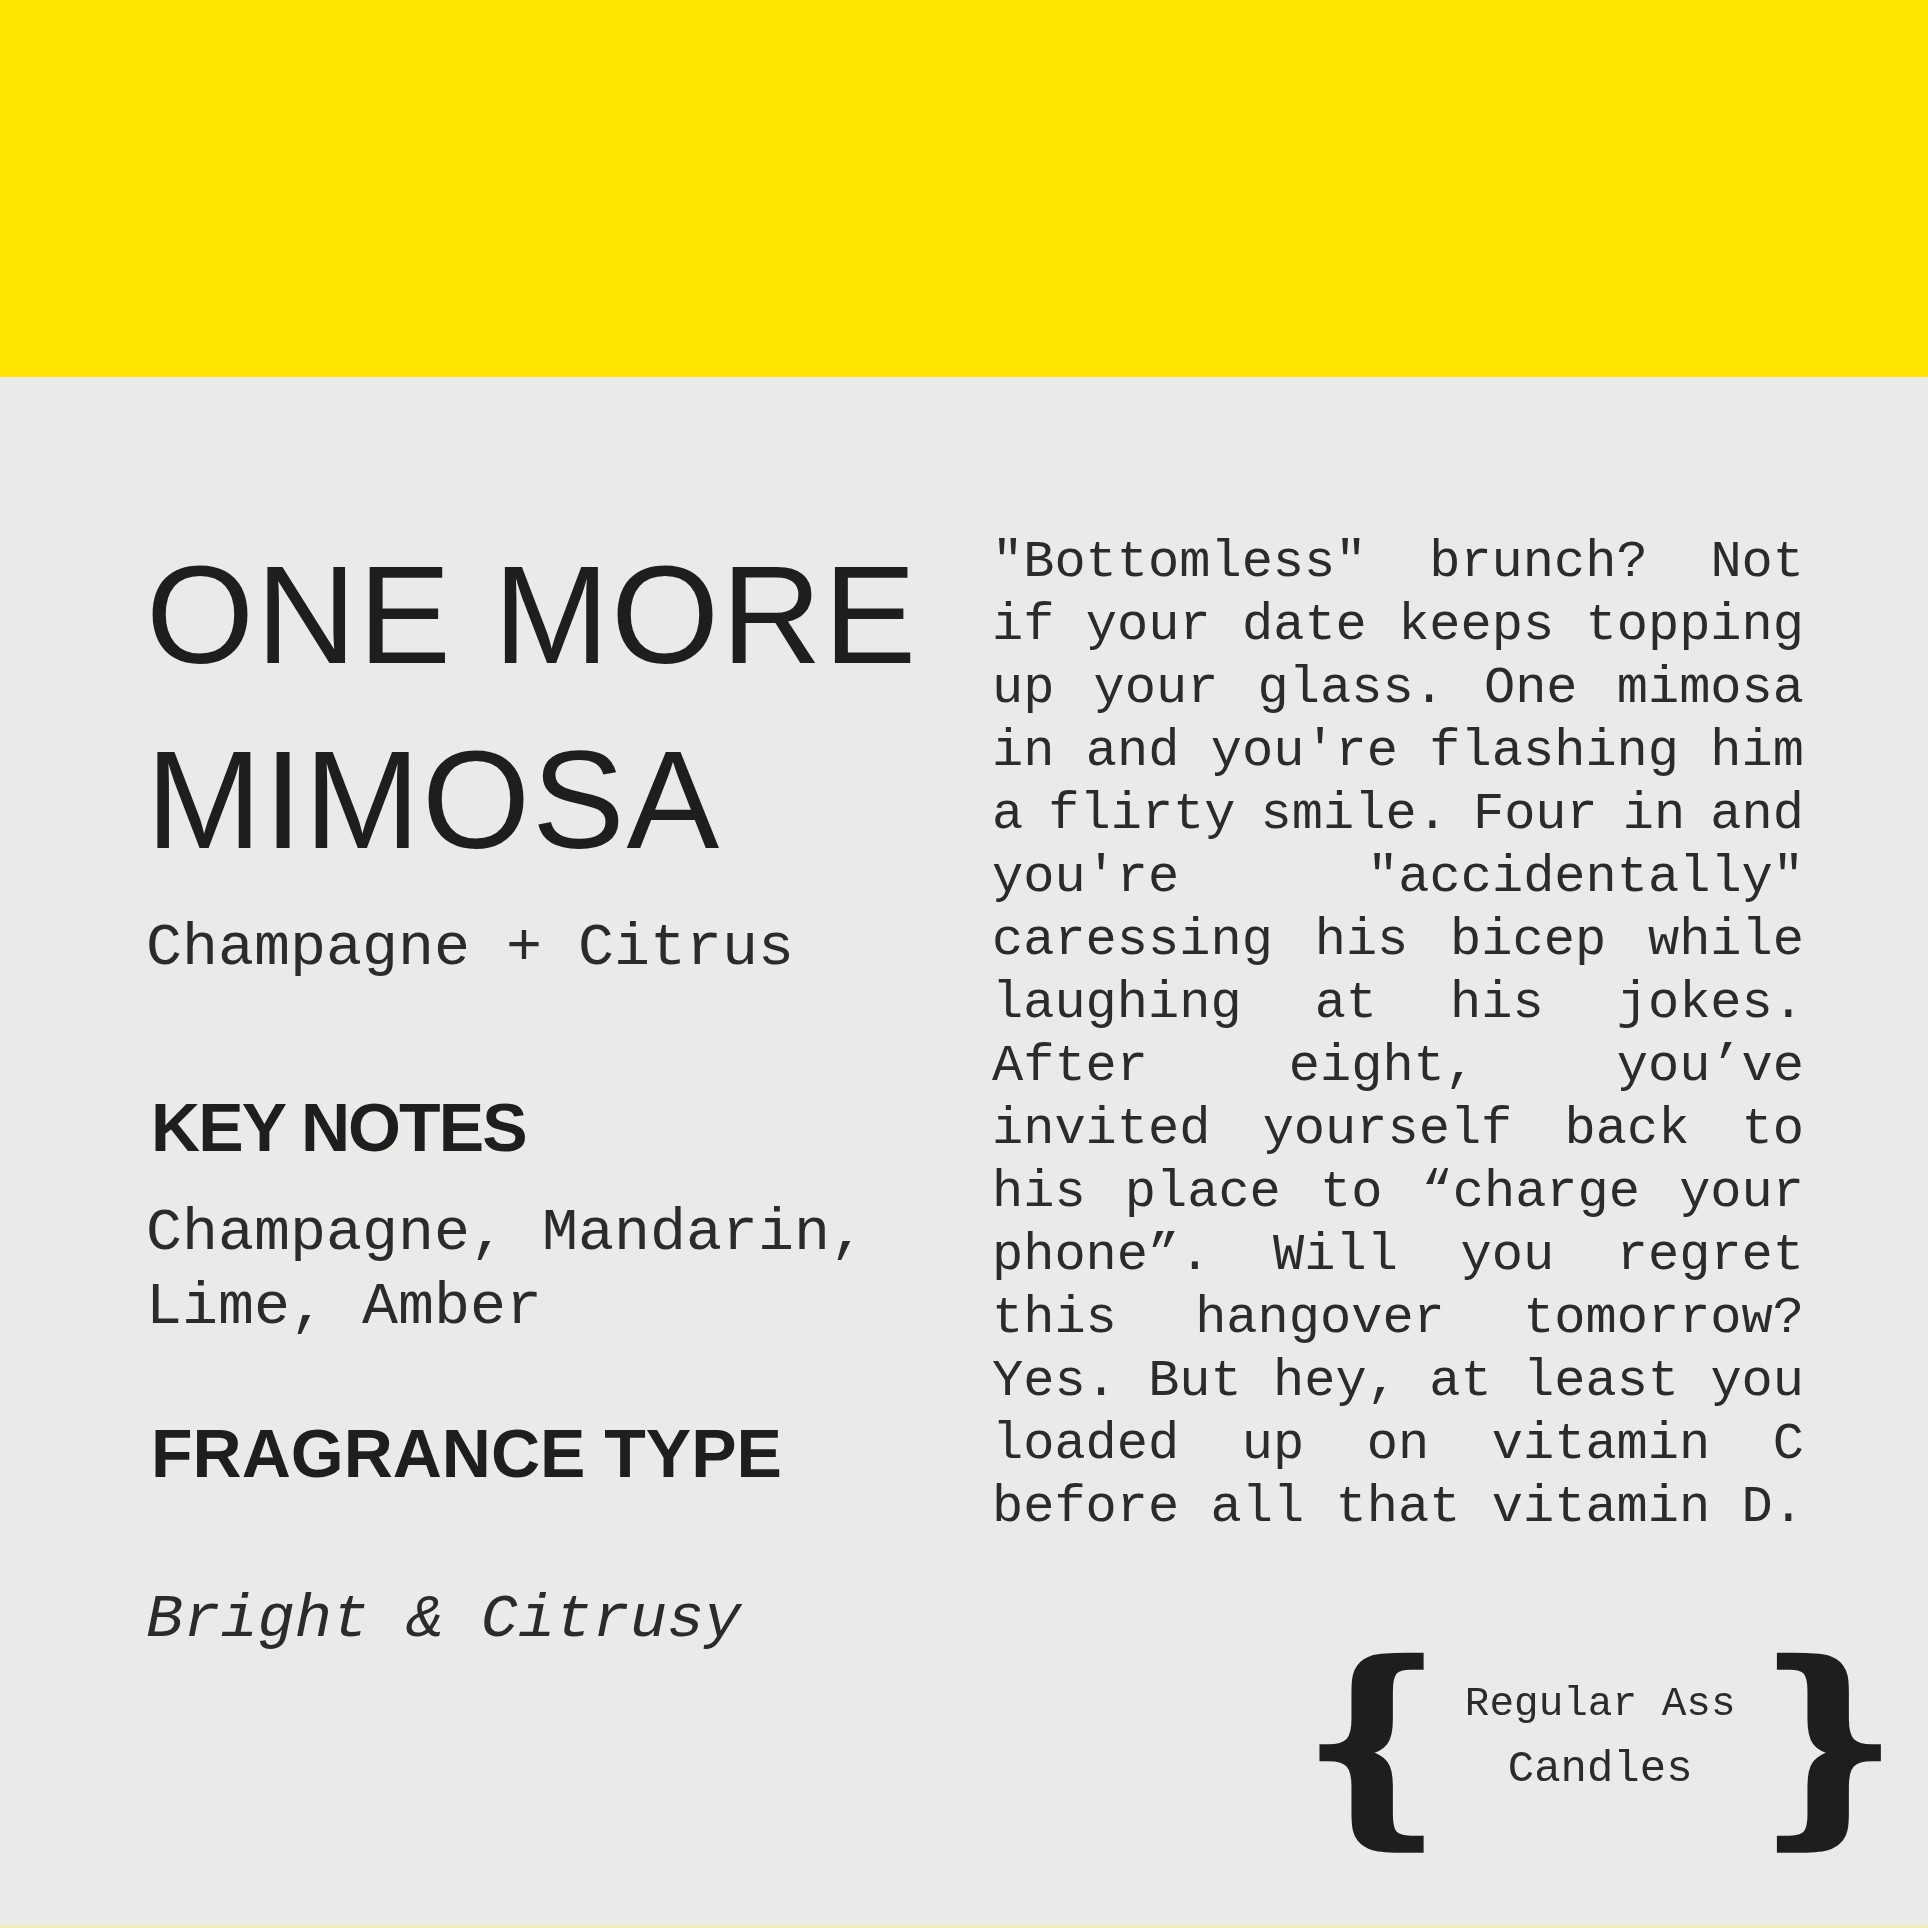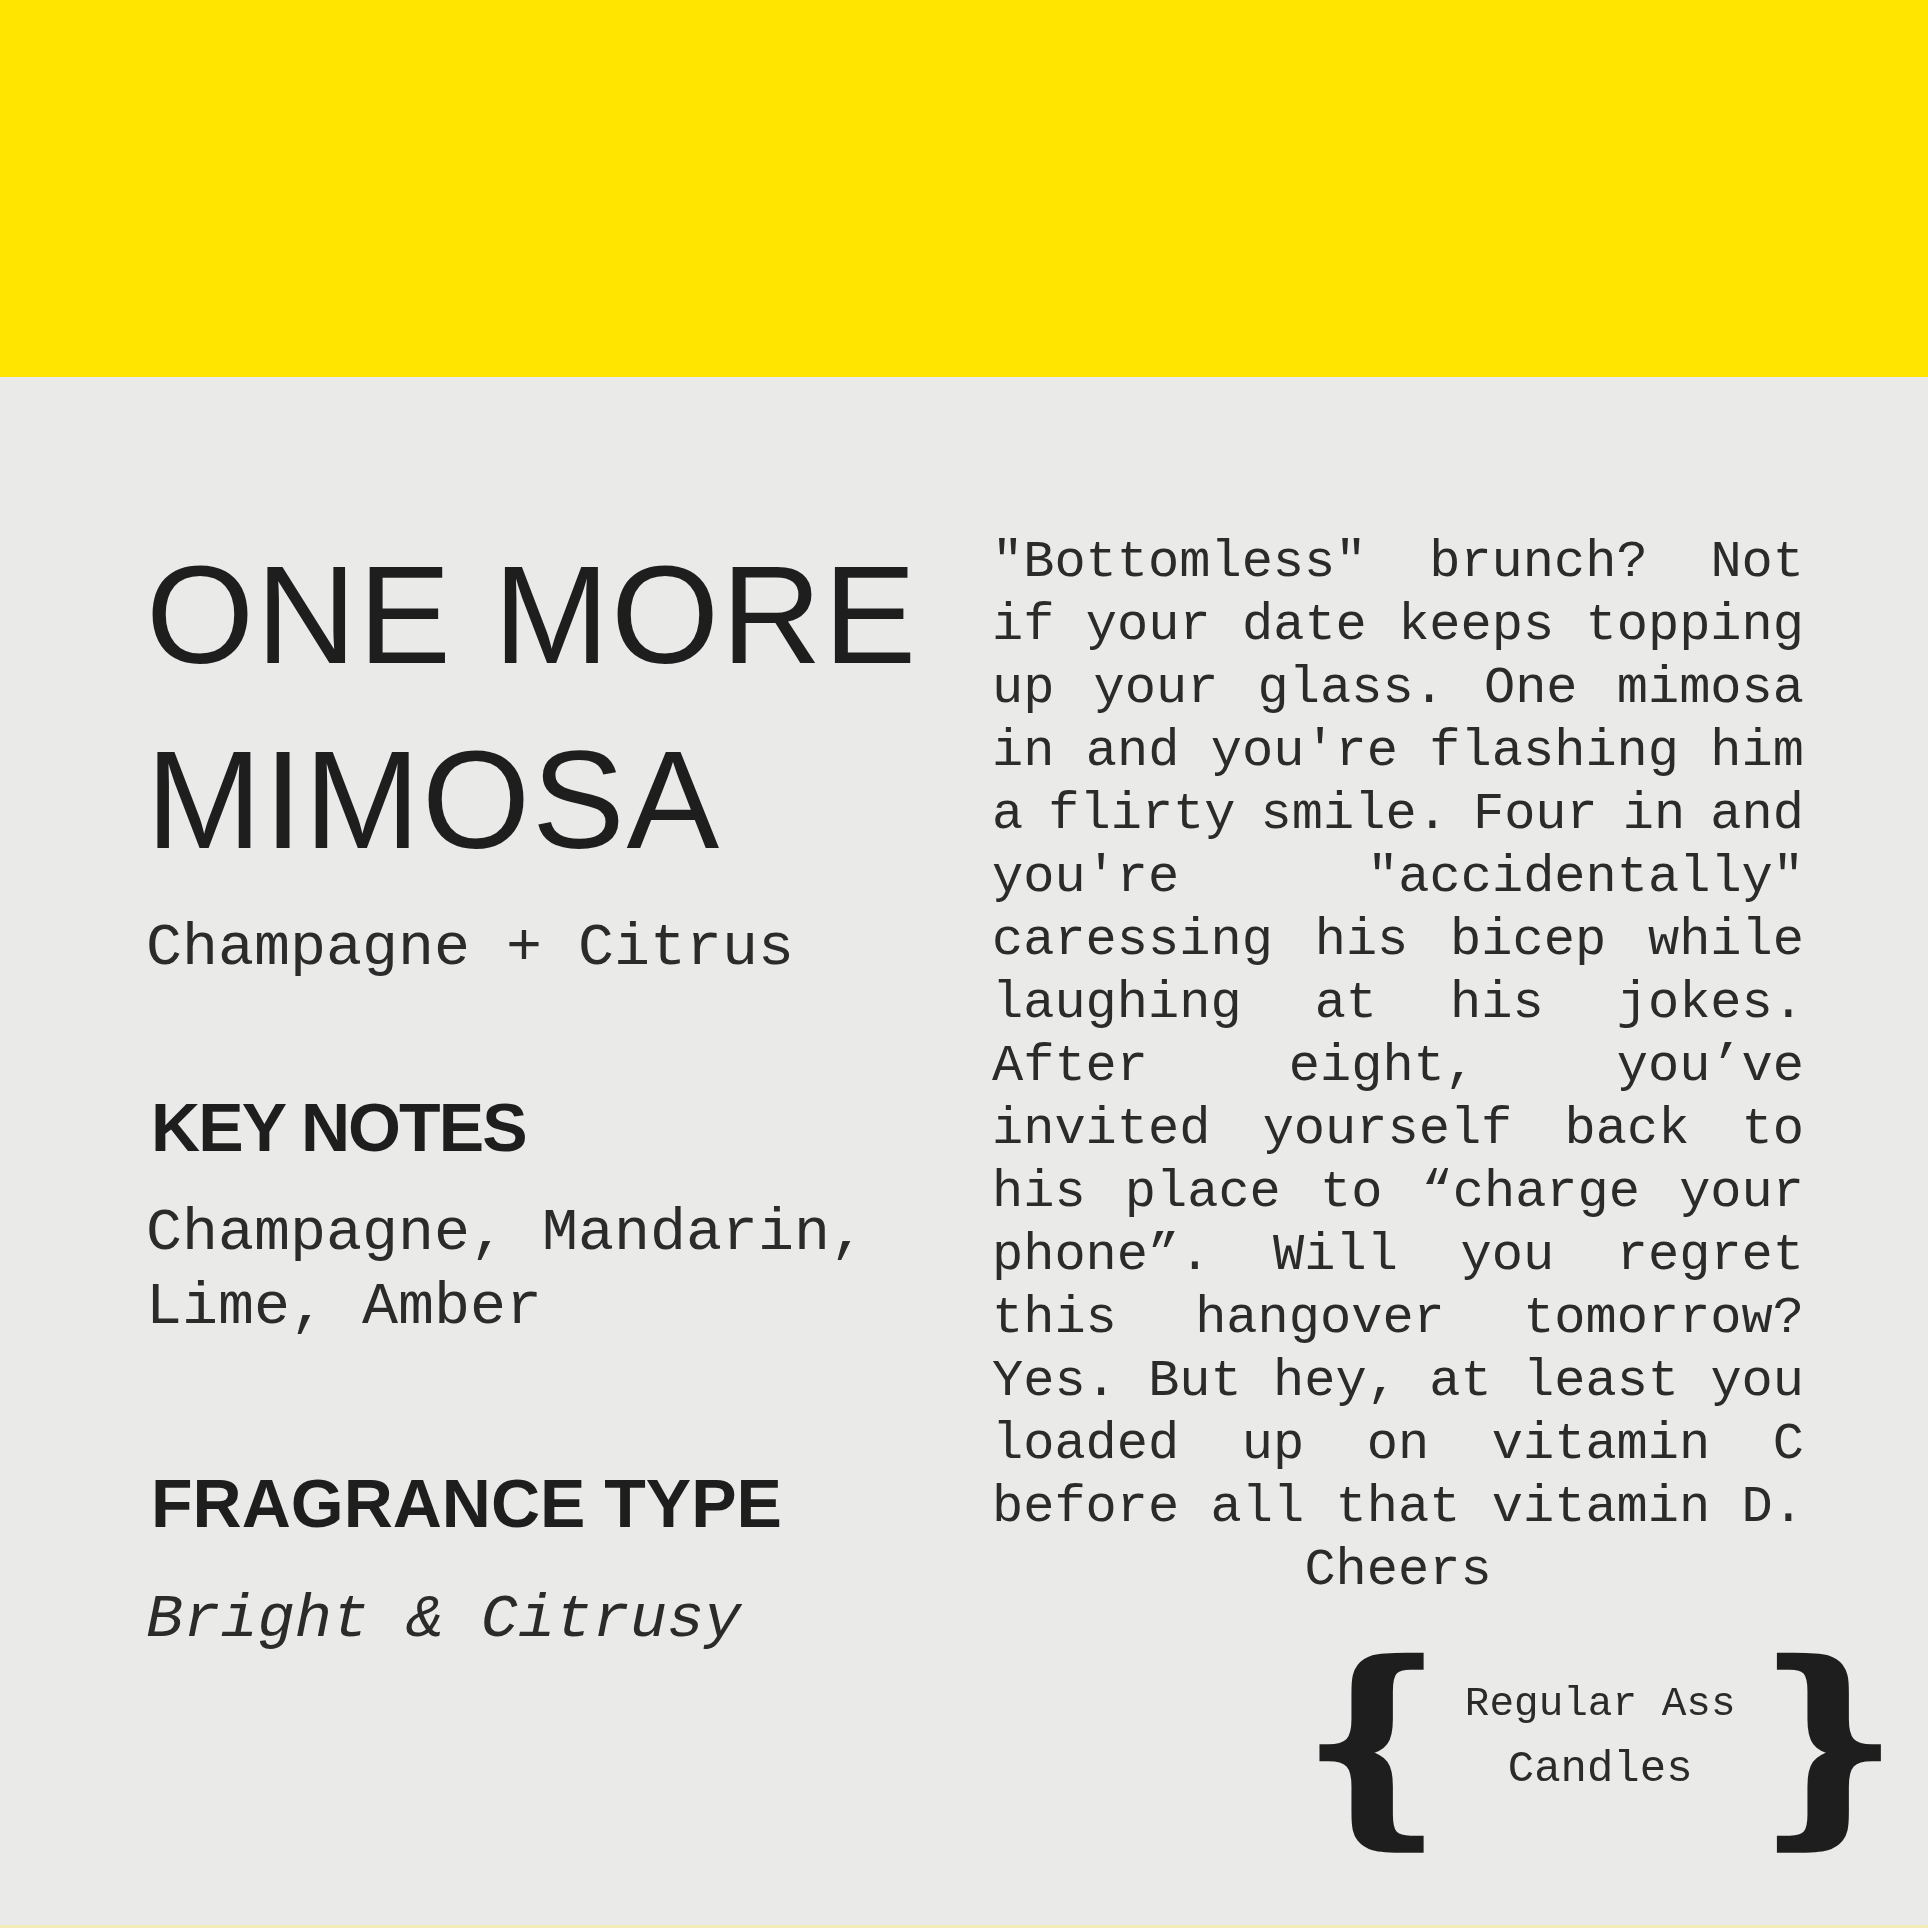--- a/index.html
+++ b/index.html
@@ -48,21 +48,21 @@
   .heading{
     position:absolute;left:151px;
     font-family:"Liberation Sans",sans-serif;
     font-weight:700;
     letter-spacing:-1.9px;
     color:var(--heading);
     font-size:68px;line-height:81px;
     white-space:nowrap;
   }
   .heading.key{top:1087px;}
-  .heading.frag{top:1463px;letter-spacing:0;}
+  .heading.frag{top:1413px;letter-spacing:0;}
   .notes{
     position:absolute;left:146px;top:1196px;
     font-size:60px;line-height:74px;
   }
   .fragval{
     position:absolute;left:146px;top:1589px;
     font-size:62px;line-height:62px;font-style:italic;
   }
   .desc{
     position:absolute;left:992px;top:531px;width:812px;
@@ -131,21 +131,20 @@
     <div class="jline"><span>caressing</span><span>his</span><span>bicep</span><span>while</span></div>
     <div class="jline"><span>laughing</span><span>at</span><span>his</span><span>jokes.</span></div>
     <div class="jline"><span>After</span><span>eight,</span><span>you’ve</span></div>
     <div class="jline"><span>invited</span><span>yourself</span><span>back</span><span>to</span></div>
     <div class="jline"><span>his</span><span>place</span><span>to</span><span>“charge</span><span>your</span></div>
     <div class="jline"><span>phone”.</span><span>Will</span><span>you</span><span>regret</span></div>
     <div class="jline"><span>this</span><span>hangover</span><span>tomorrow?</span></div>
     <div class="jline"><span>Yes.</span><span>But</span><span>hey,</span><span>at</span><span>least</span><span>you</span></div>
     <div class="jline"><span>loaded</span><span>up</span><span>on</span><span>vitamin</span><span>C</span></div>
     <div class="jline"><span>before</span><span>all</span><span>that</span><span>vitamin</span><span>D.</span></div>
-    <div class="jline last"><span>Cheers</span></div>
   </div>
 
 <div class="logo">
   <span class="brace">{</span>
   <span class="logotext">
     <span class="l1">Regular Ass</span>
     <span class="l2">Candles</span>
   </span>
   <span class="brace">}</span>
 </div>

